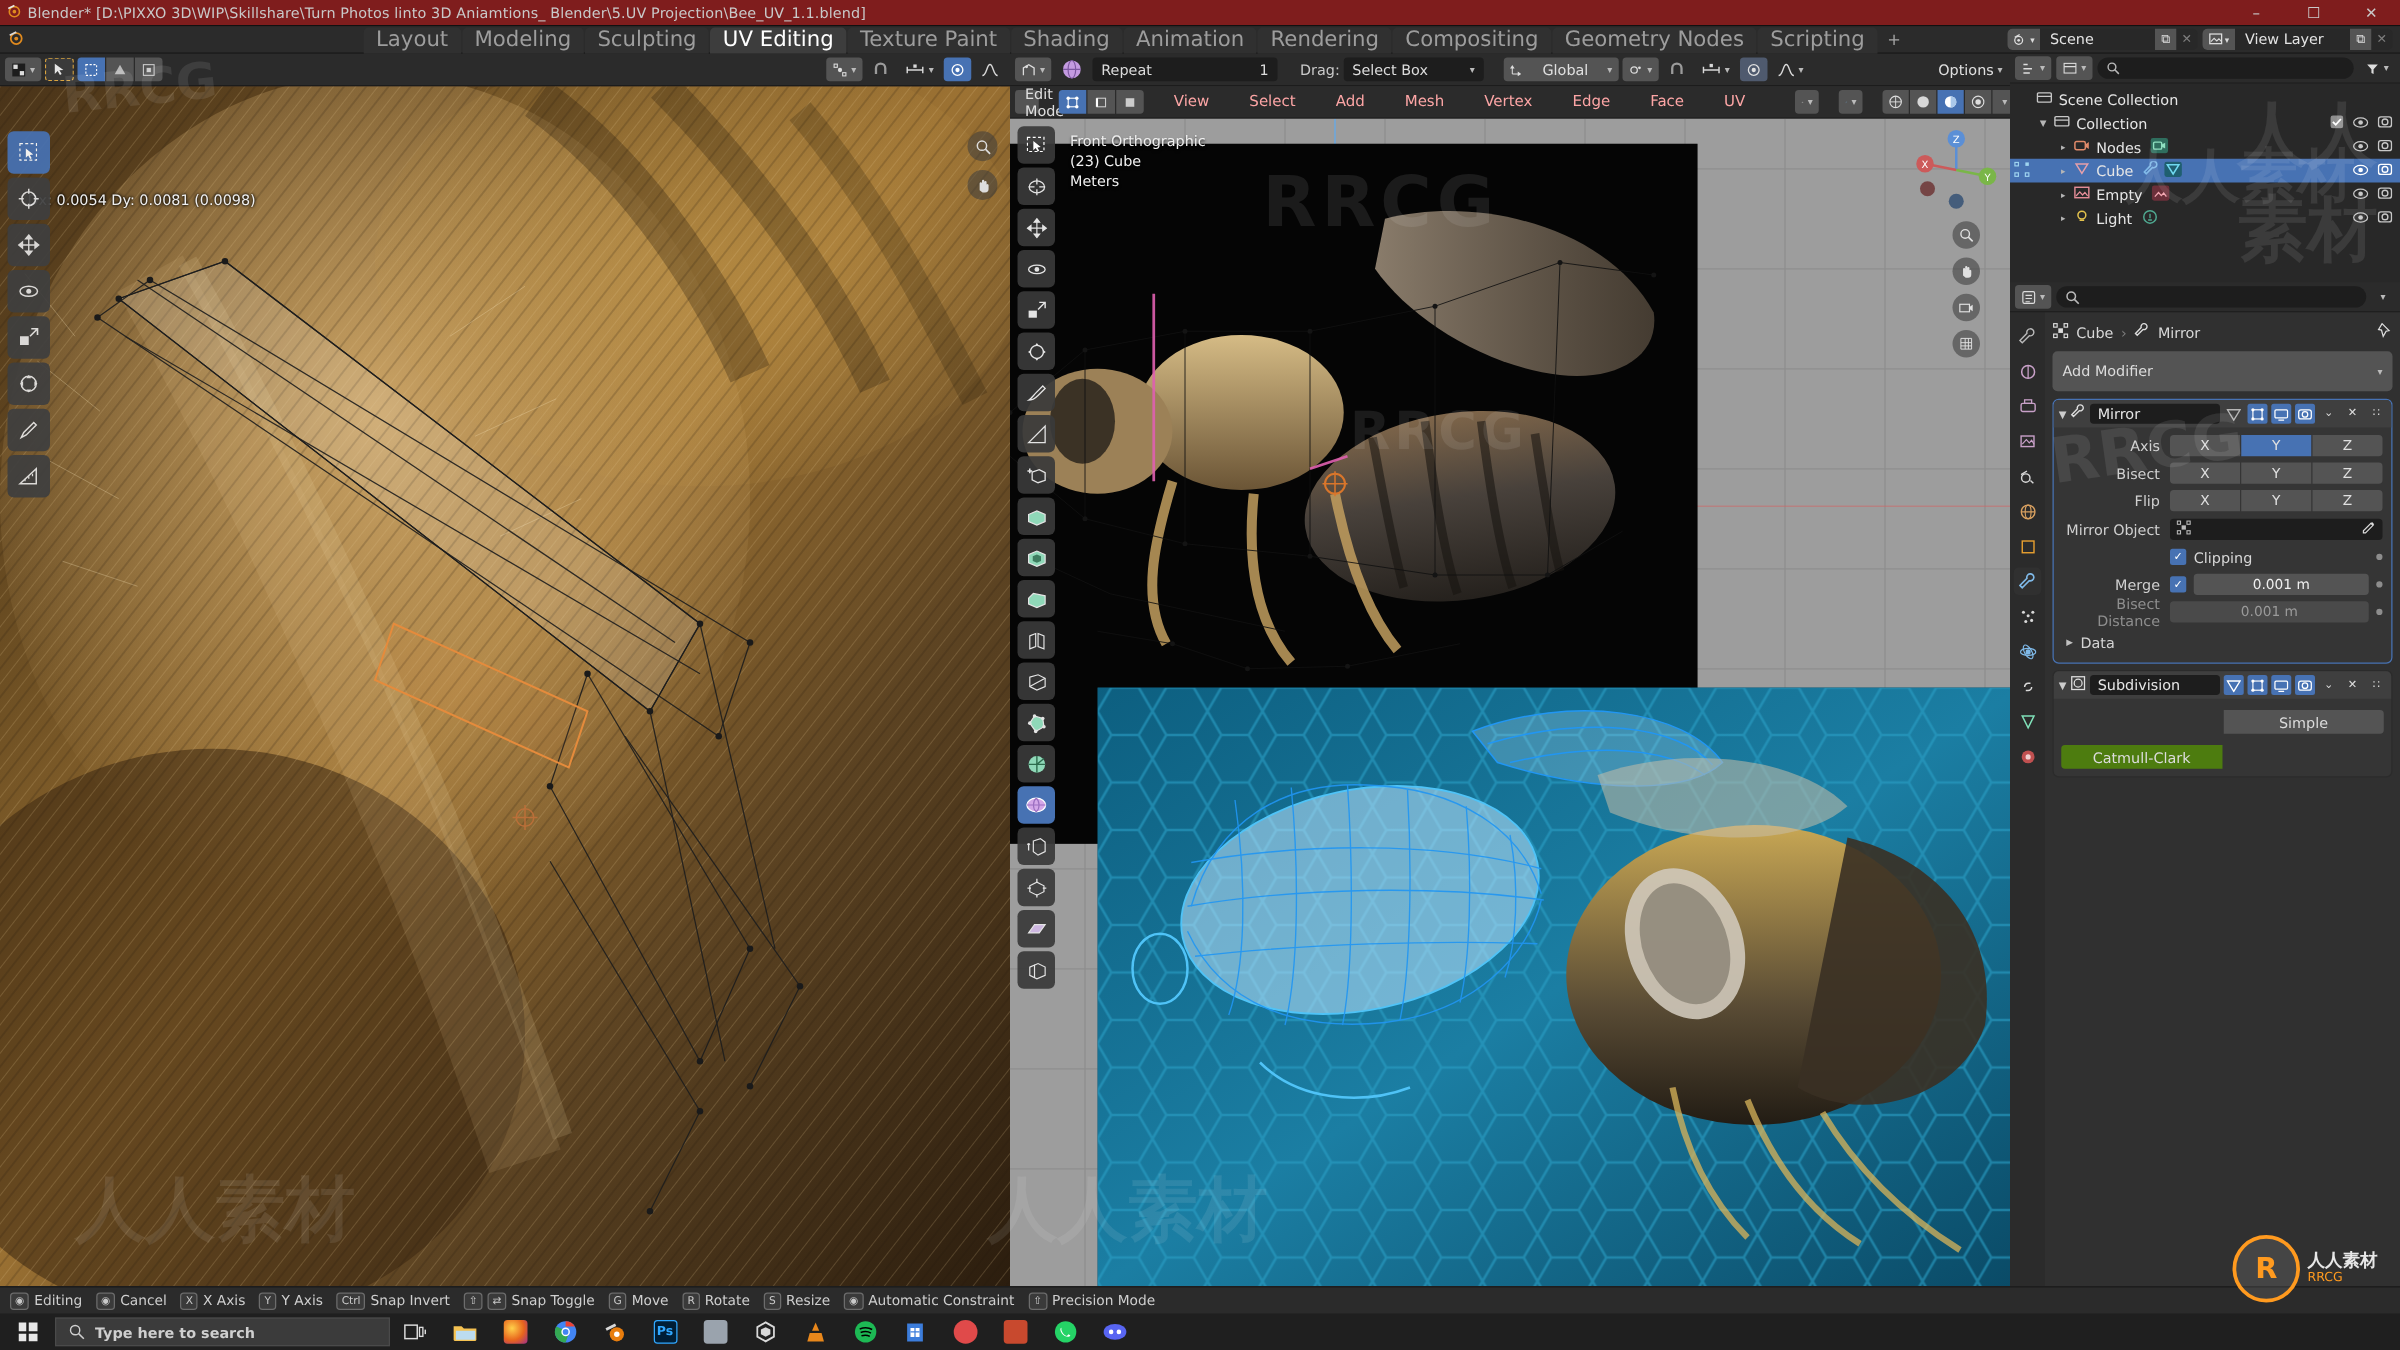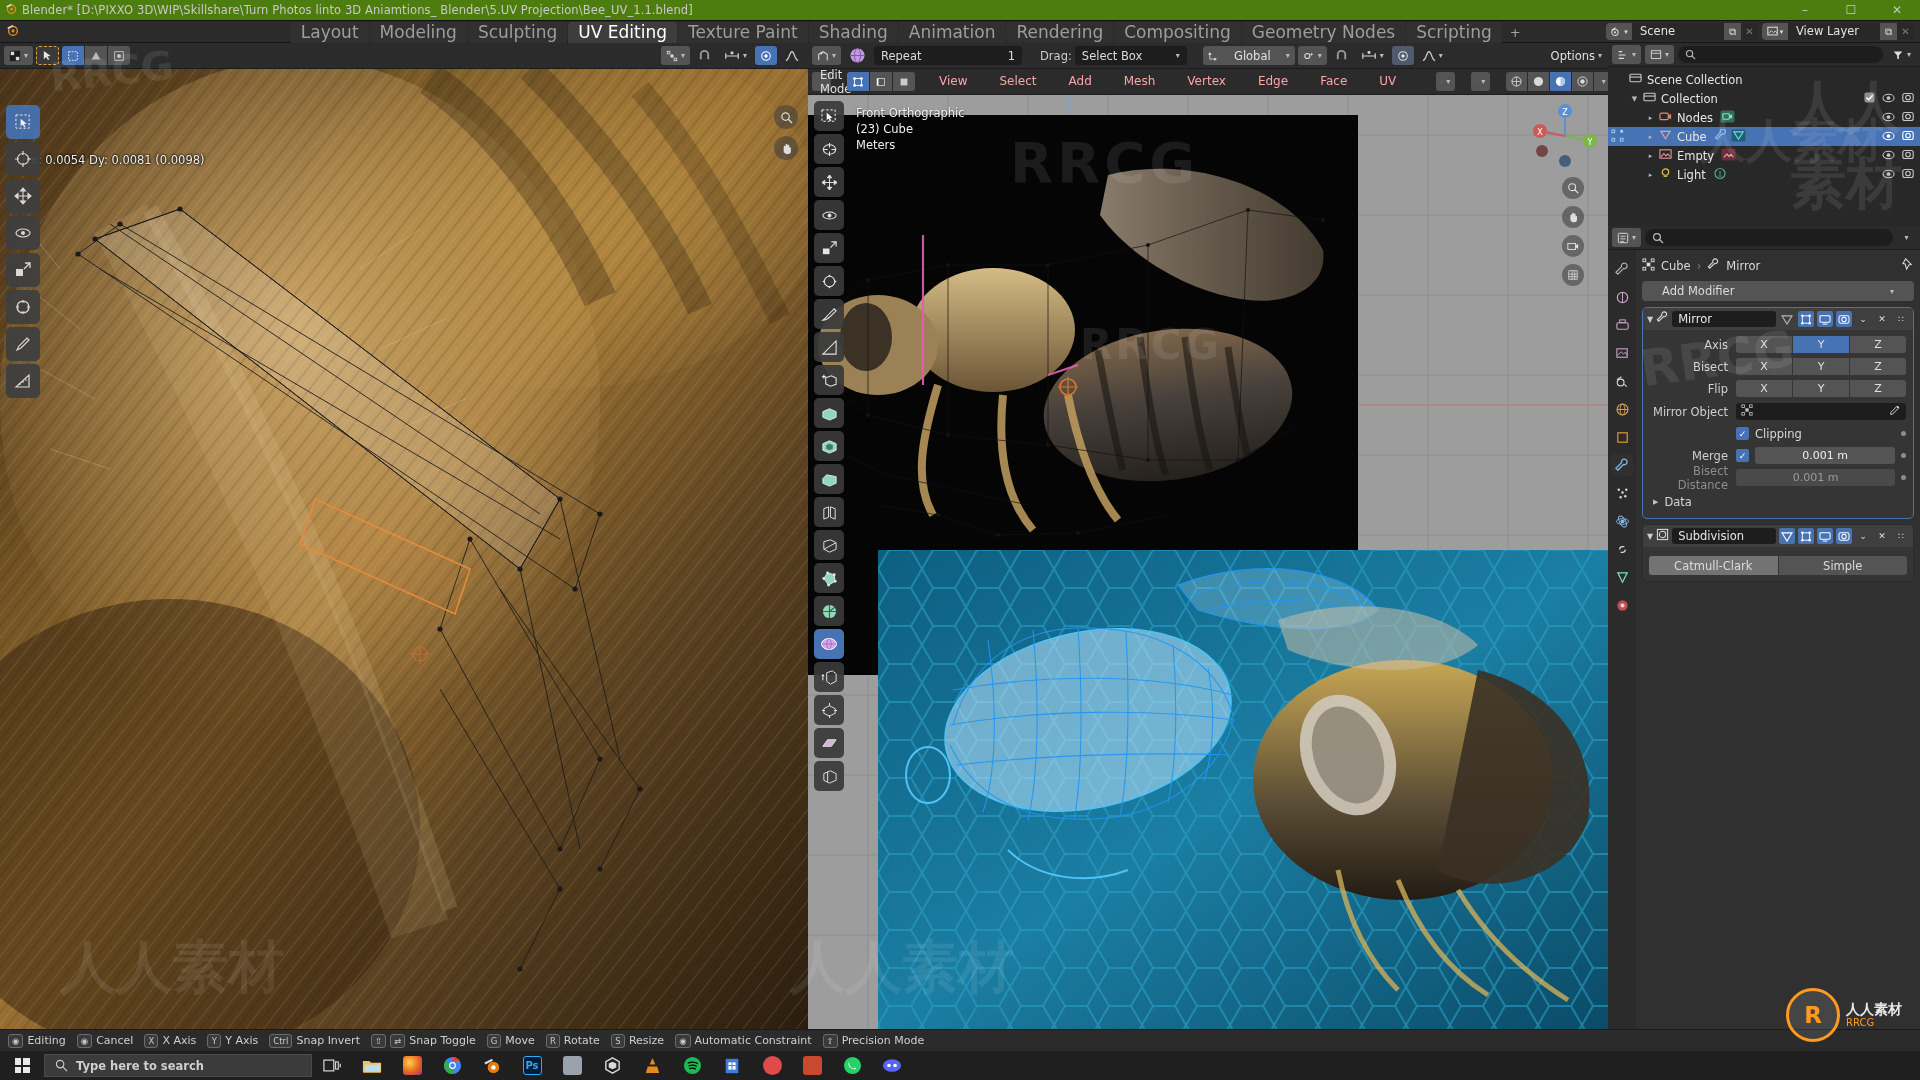--- a/index.html
+++ b/index.html
@@ -8,21 +8,21 @@
     background:#1d1d1d;
     font-family:"DejaVu Sans", sans-serif;
     font-size:12px; color:#dcdcdc;
     -webkit-font-smoothing:antialiased;
   }
   .app { position:relative; width:1920px; height:1080px; }
 
   
   .titlebar {
     position:absolute; left:0; top:0; width:1920px; height:21px;
-    background:#4d7c0f; display:flex; align-items:center;
+    background:#7f1d1d; display:flex; align-items:center;
     border-bottom:1px solid #111;
   }
   .tb-icon { width:22px; text-align:center; color:#d9a441; font-size:12px; }
   .tb-title { font-size:11.5px; color:#c9c9c9; letter-spacing:.1px; }
   .tb-ctrls { margin-left:auto; display:flex; height:100%; }
   .tb-btn { width:46px; display:flex; align-items:center; justify-content:center;
             color:#c9c9c9; font-size:12px; }
 
   
   .topbar {
@@ -127,22 +127,22 @@
              gap:4px; padding:0 4px; border-bottom:1px solid #1c1c1c; }
   .pr-tabs { position:absolute; left:0; top:24px; width:28px; bottom:0;
              background:#2b2b2b; display:flex; flex-direction:column;
              align-items:center; gap:6px; padding-top:8px; }
   .prtab { width:22px; height:22px; display:flex; align-items:center;
            justify-content:center; font-size:12px; border-radius:4px; color:#b9b9b9; }
   .prtab.active { background:#303030; color:#fff; }
   .pr-body { position:absolute; left:28px; top:24px; right:0; bottom:0;
              background:#303030; padding:5px 6px; overflow:hidden; }
   .bc { display:flex; align-items:center; gap:6px; height:22px; font-size:11.5px; color:#d8d8d8; }
-  .addmod { height:20px; background:#545454; border-radius:4px; display:flex;
-            align-items:center; justify-content:space-between; padding:0 20px;
+  .addmod { height:32px; background:#545454; border-radius:4px; display:flex;
+            align-items:center; justify-content:space-between; padding:0 8px;
             font-size:11.5px; margin:4px 0 6px 0; }
   .modpanel { border:1px solid #4772b3; border-radius:5px; background:#353535; margin-bottom:5px; }
   .modhead { height:22px; background:#3f3f3f; display:flex; align-items:center;
              gap:3px; padding:0 4px; border-radius:4px 4px 0 0; }
   .modname { flex:1; height:16px; background:#1d1d1d; border-radius:3px;
              padding:0 6px; font-size:11.5px; line-height:16px; color:#e7e7e7; }
   .mbtn { width:16px; height:16px; display:flex; align-items:center; justify-content:center;
           font-size:9px; border-radius:2px; background:#545454; color:#ddd; }
   .mbtn.on { background:#4772b3; }
   .mbtn.plain { background:transparent; }
@@ -167,21 +167,21 @@
          display:flex; align-items:center; justify-content:center;
          color:#fff; font-size:9px; margin-right:6px; }
   .dot { width:5px; height:5px; border-radius:50%; background:#8d8d8d; margin-left:6px; }
   .datarow { display:flex; align-items:center; gap:6px; font-size:11.5px;
              color:#d4d4d4; height:18px; padding-left:3px; }
   .subdiv-seg { display:flex; gap:1px; margin-top:5px; }
   .subdiv-seg div { flex:1; height:19px; display:flex; align-items:center;
                     justify-content:center; font-size:11.5px; background:#545454; }
   .subdiv-seg div:first-child { border-radius:3px 0 0 3px; }
   .subdiv-seg div:last-child { border-radius:0 3px 3px 0; }
-  .subdiv-seg div.on { background:#737373; }
+  .subdiv-seg div.on { background:#4d7c0f;margin-top:28px; }
 
   
   .statusbar { position:absolute; left:0; top:1029px; width:1920px; height:22px;
                background:#2b2b2b; display:flex; align-items:center; gap:4px;
                padding-left:8px; border-top:1px solid #1a1a1a; }
   .kb { height:14px; min-width:14px; padding:0 3px; border:1px solid #6c6c6c;
         border-radius:3px; font-size:8.5px; color:#c9c9c9;
         display:flex; align-items:center; justify-content:center; background:#3a3a3a; }
   .kbl { font-size:11px; color:#cfcfcf; margin-right:7px; }
 

